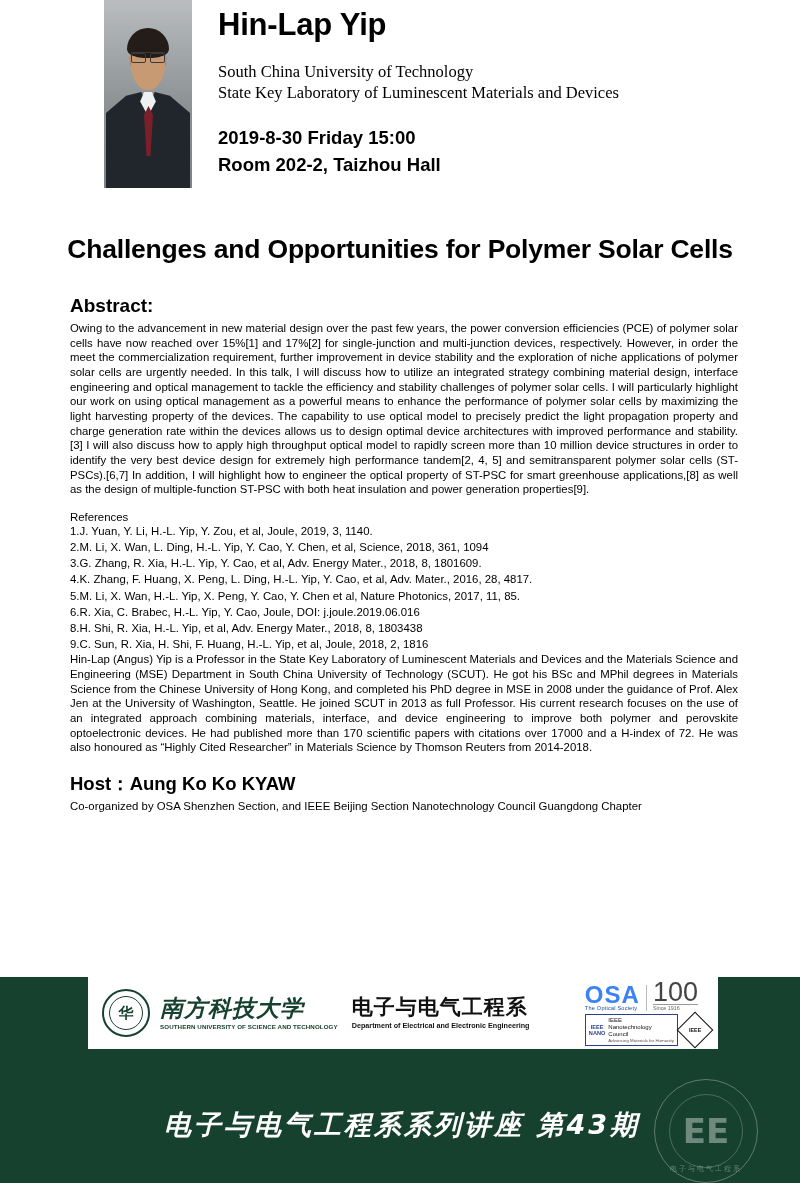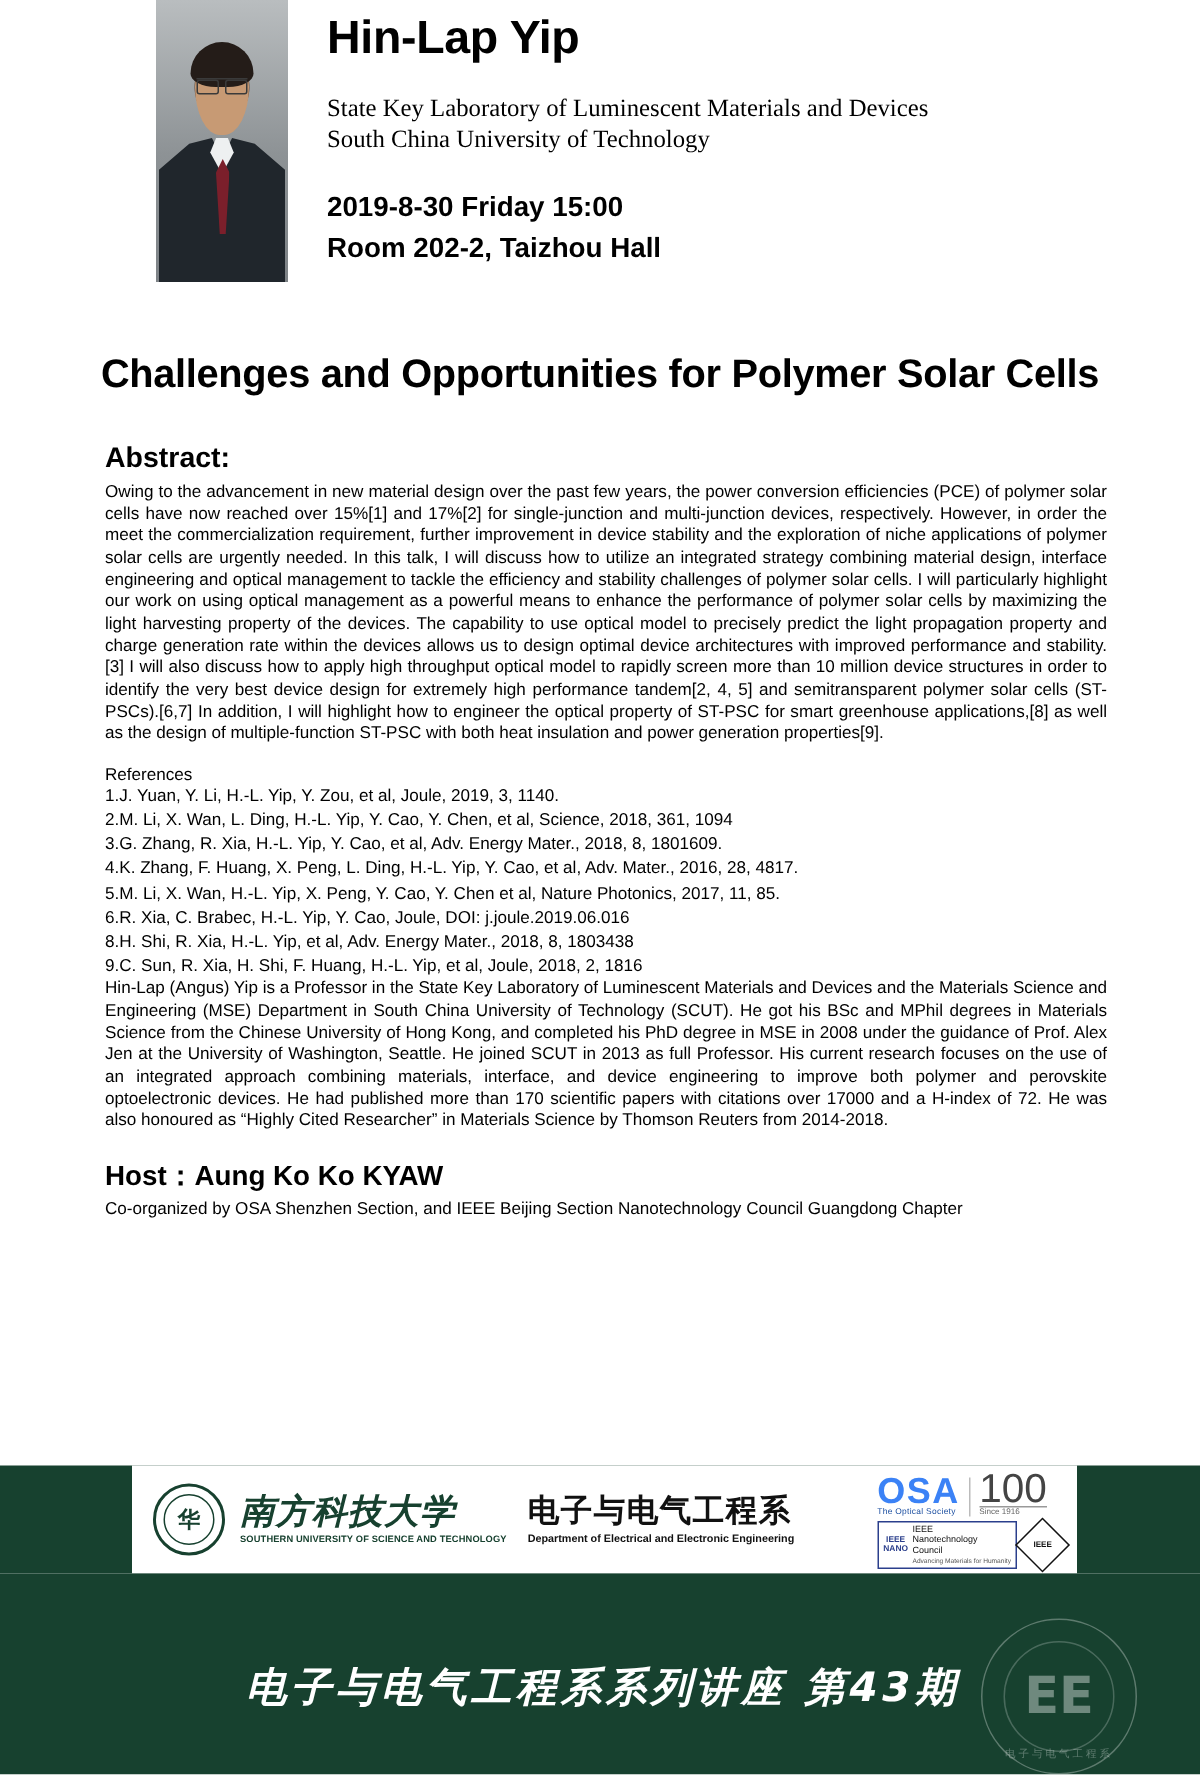--- a/index.html
+++ b/index.html
@@ -299,22 +299,22 @@
       <div class="shirt"></div>
       <div class="tie"></div>
       <div class="face"></div>
       <div class="hair"></div>
       <div class="glasses"></div>
     </div>
   </div>
   <div class="header-text">
     <div class="name">Hin-Lap Yip</div>
     <div class="affil">
+      <div>South China University of Technology</div>
       <div>State Key Laboratory of Luminescent Materials and Devices</div>
-      <div>South China University of Technology</div>
     </div>
     <div class="when">
       <div>2019-8-30  Friday  15:00</div>
       <div>Room 202-2,  Taizhou Hall</div>
     </div>
   </div>
 </div>
 
 <div class="talk-title">Challenges and Opportunities for Polymer Solar Cells</div>
 

